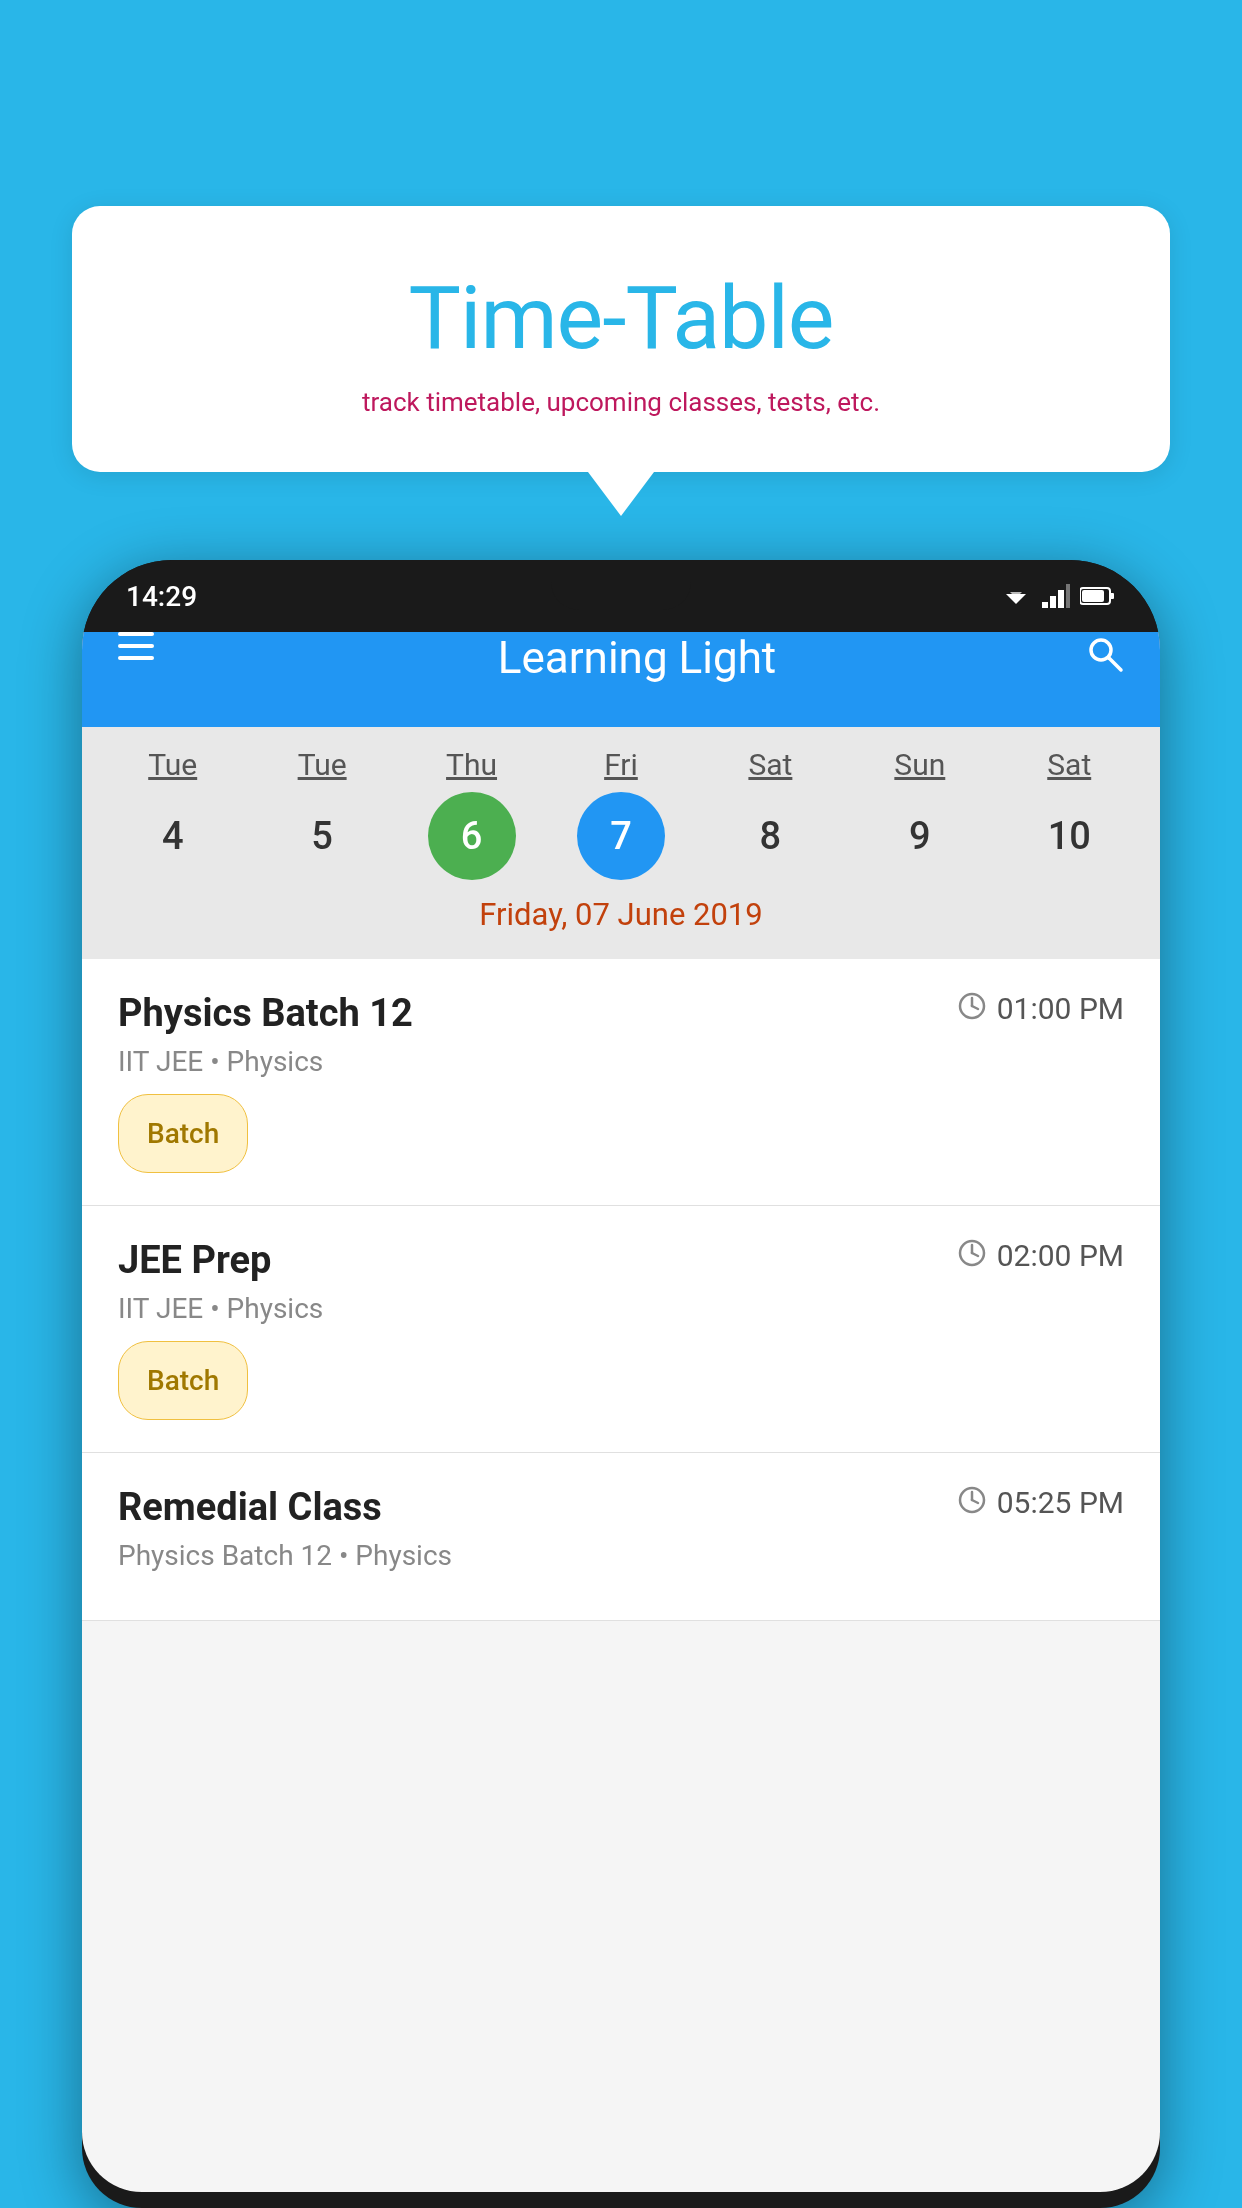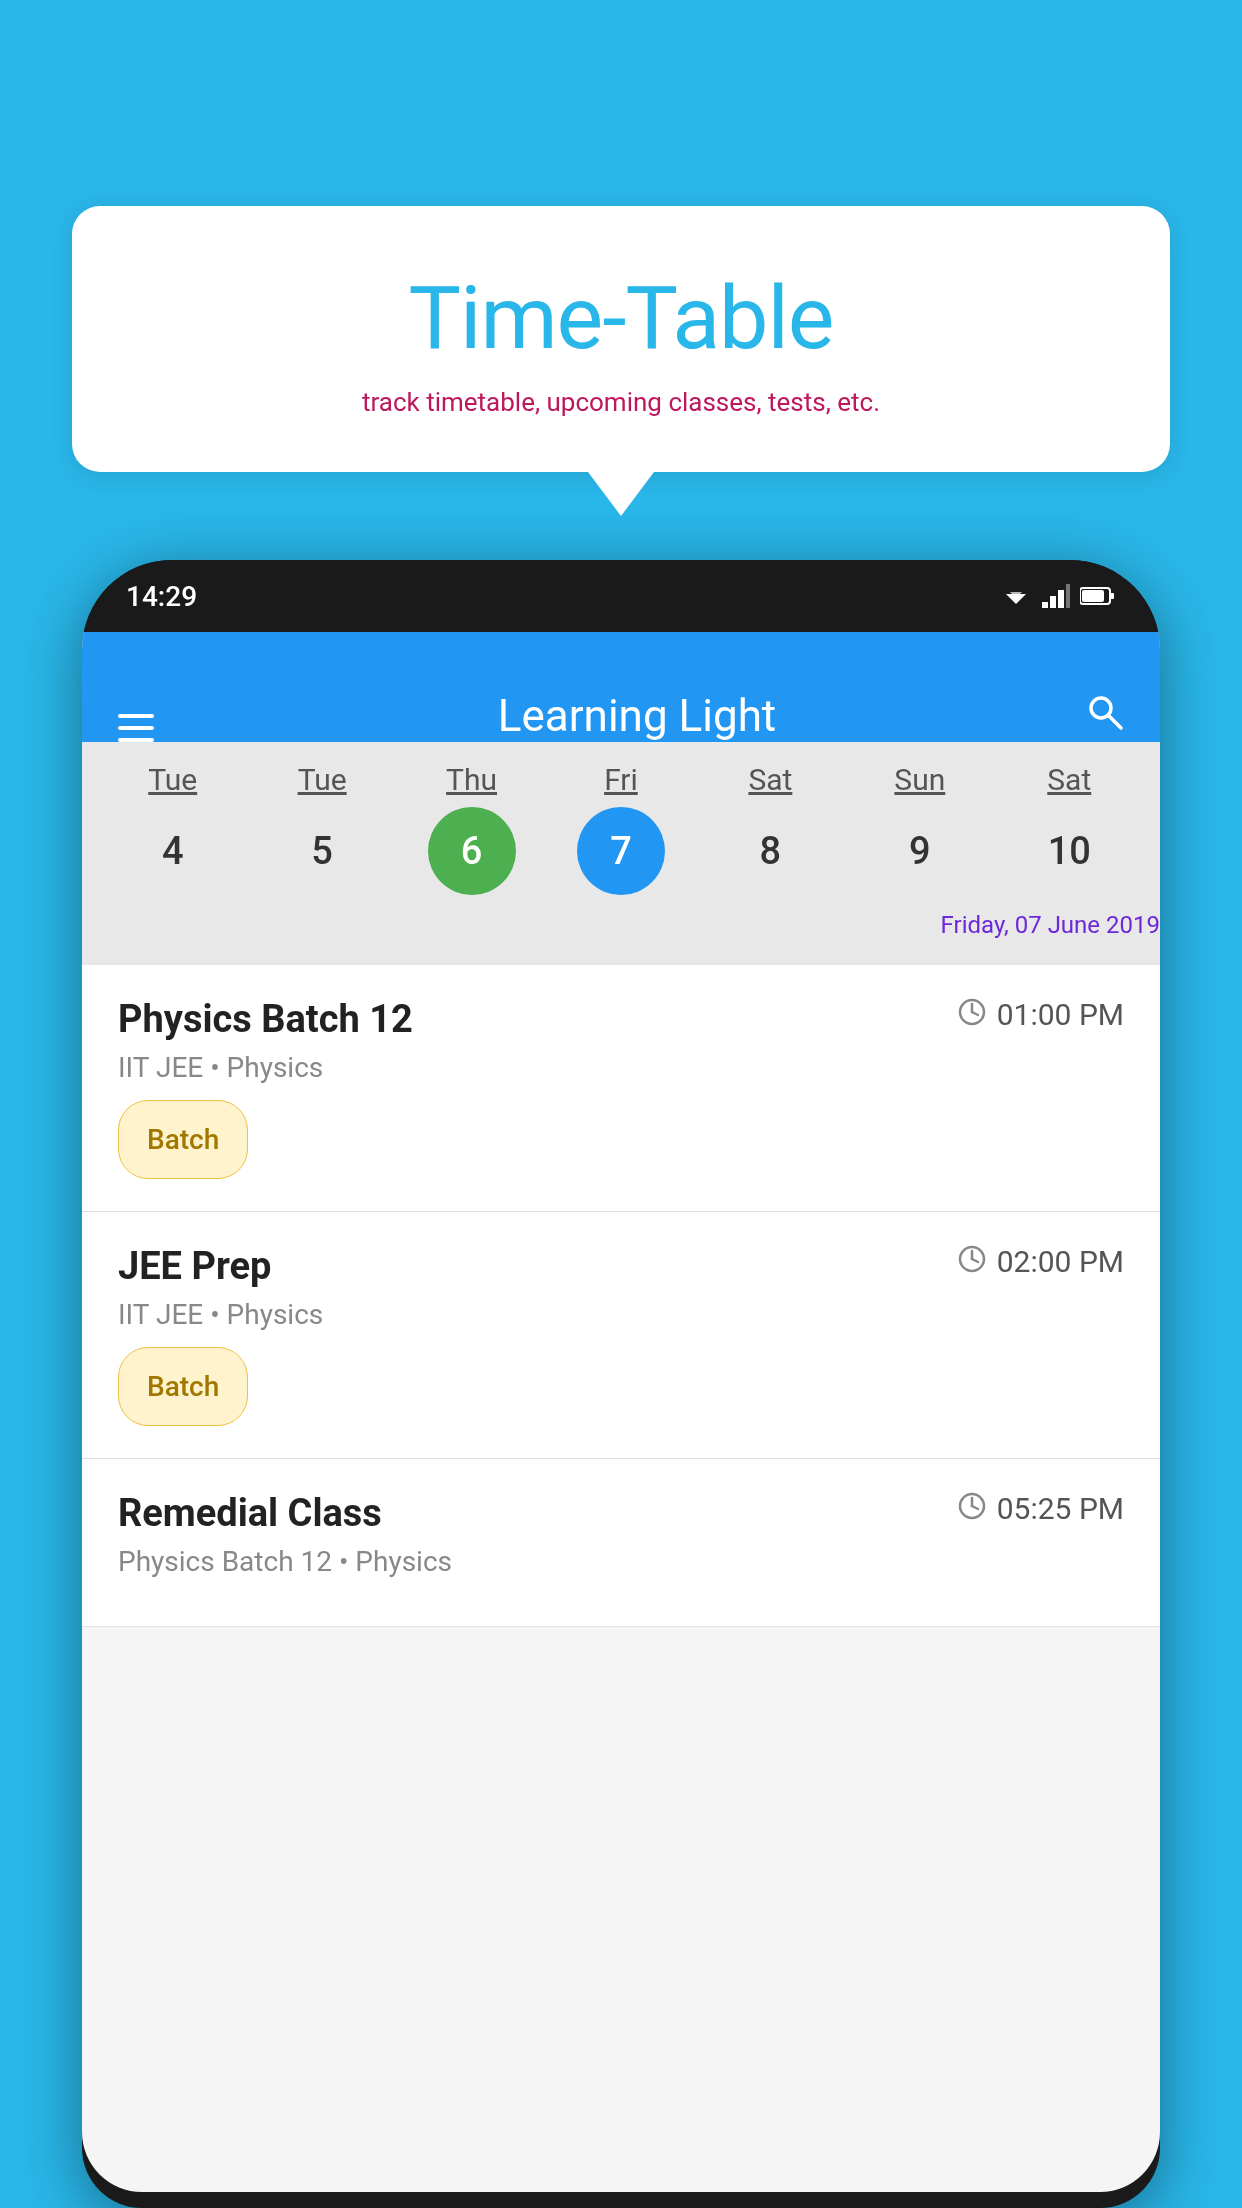--- a/index.html
+++ b/index.html
@@ -110,23 +110,23 @@
     .phone-screen {
       background: #f5f5f5;
       height: calc(100% - 88px);
       overflow: hidden;
       border-radius: 0 0 60px 60px;
     }
 
     
     .app-bar {
       background: #2196f3;
-      height: 110px;
-      display: flex;
-      align-items: flex-end;
+      height: 95px;
+      display: flex;
+      align-items: flex-start;
       padding: 0 36px;
     }
 
     .hamburger-icon {
       display: flex;
       flex-direction: column;
       gap: 8px;
       cursor: pointer;
       margin-right: 36px;
     }
@@ -200,23 +200,23 @@
       background: #4caf50;
       color: white;
     }
 
     .day-number.selected {
       background: #2196f3;
       color: white;
     }
 
     .date-label {
-      text-align: right;
-      font-size: 24px;
-      color: #6d28d9;
+      text-align: center;
+      font-size: 31px;
+      color: #c2410c;
       padding-bottom: 16px;
     }
 
     
     .schedule-list {
       background: white;
       overflow-y: auto;
     }
 
     .schedule-item {

